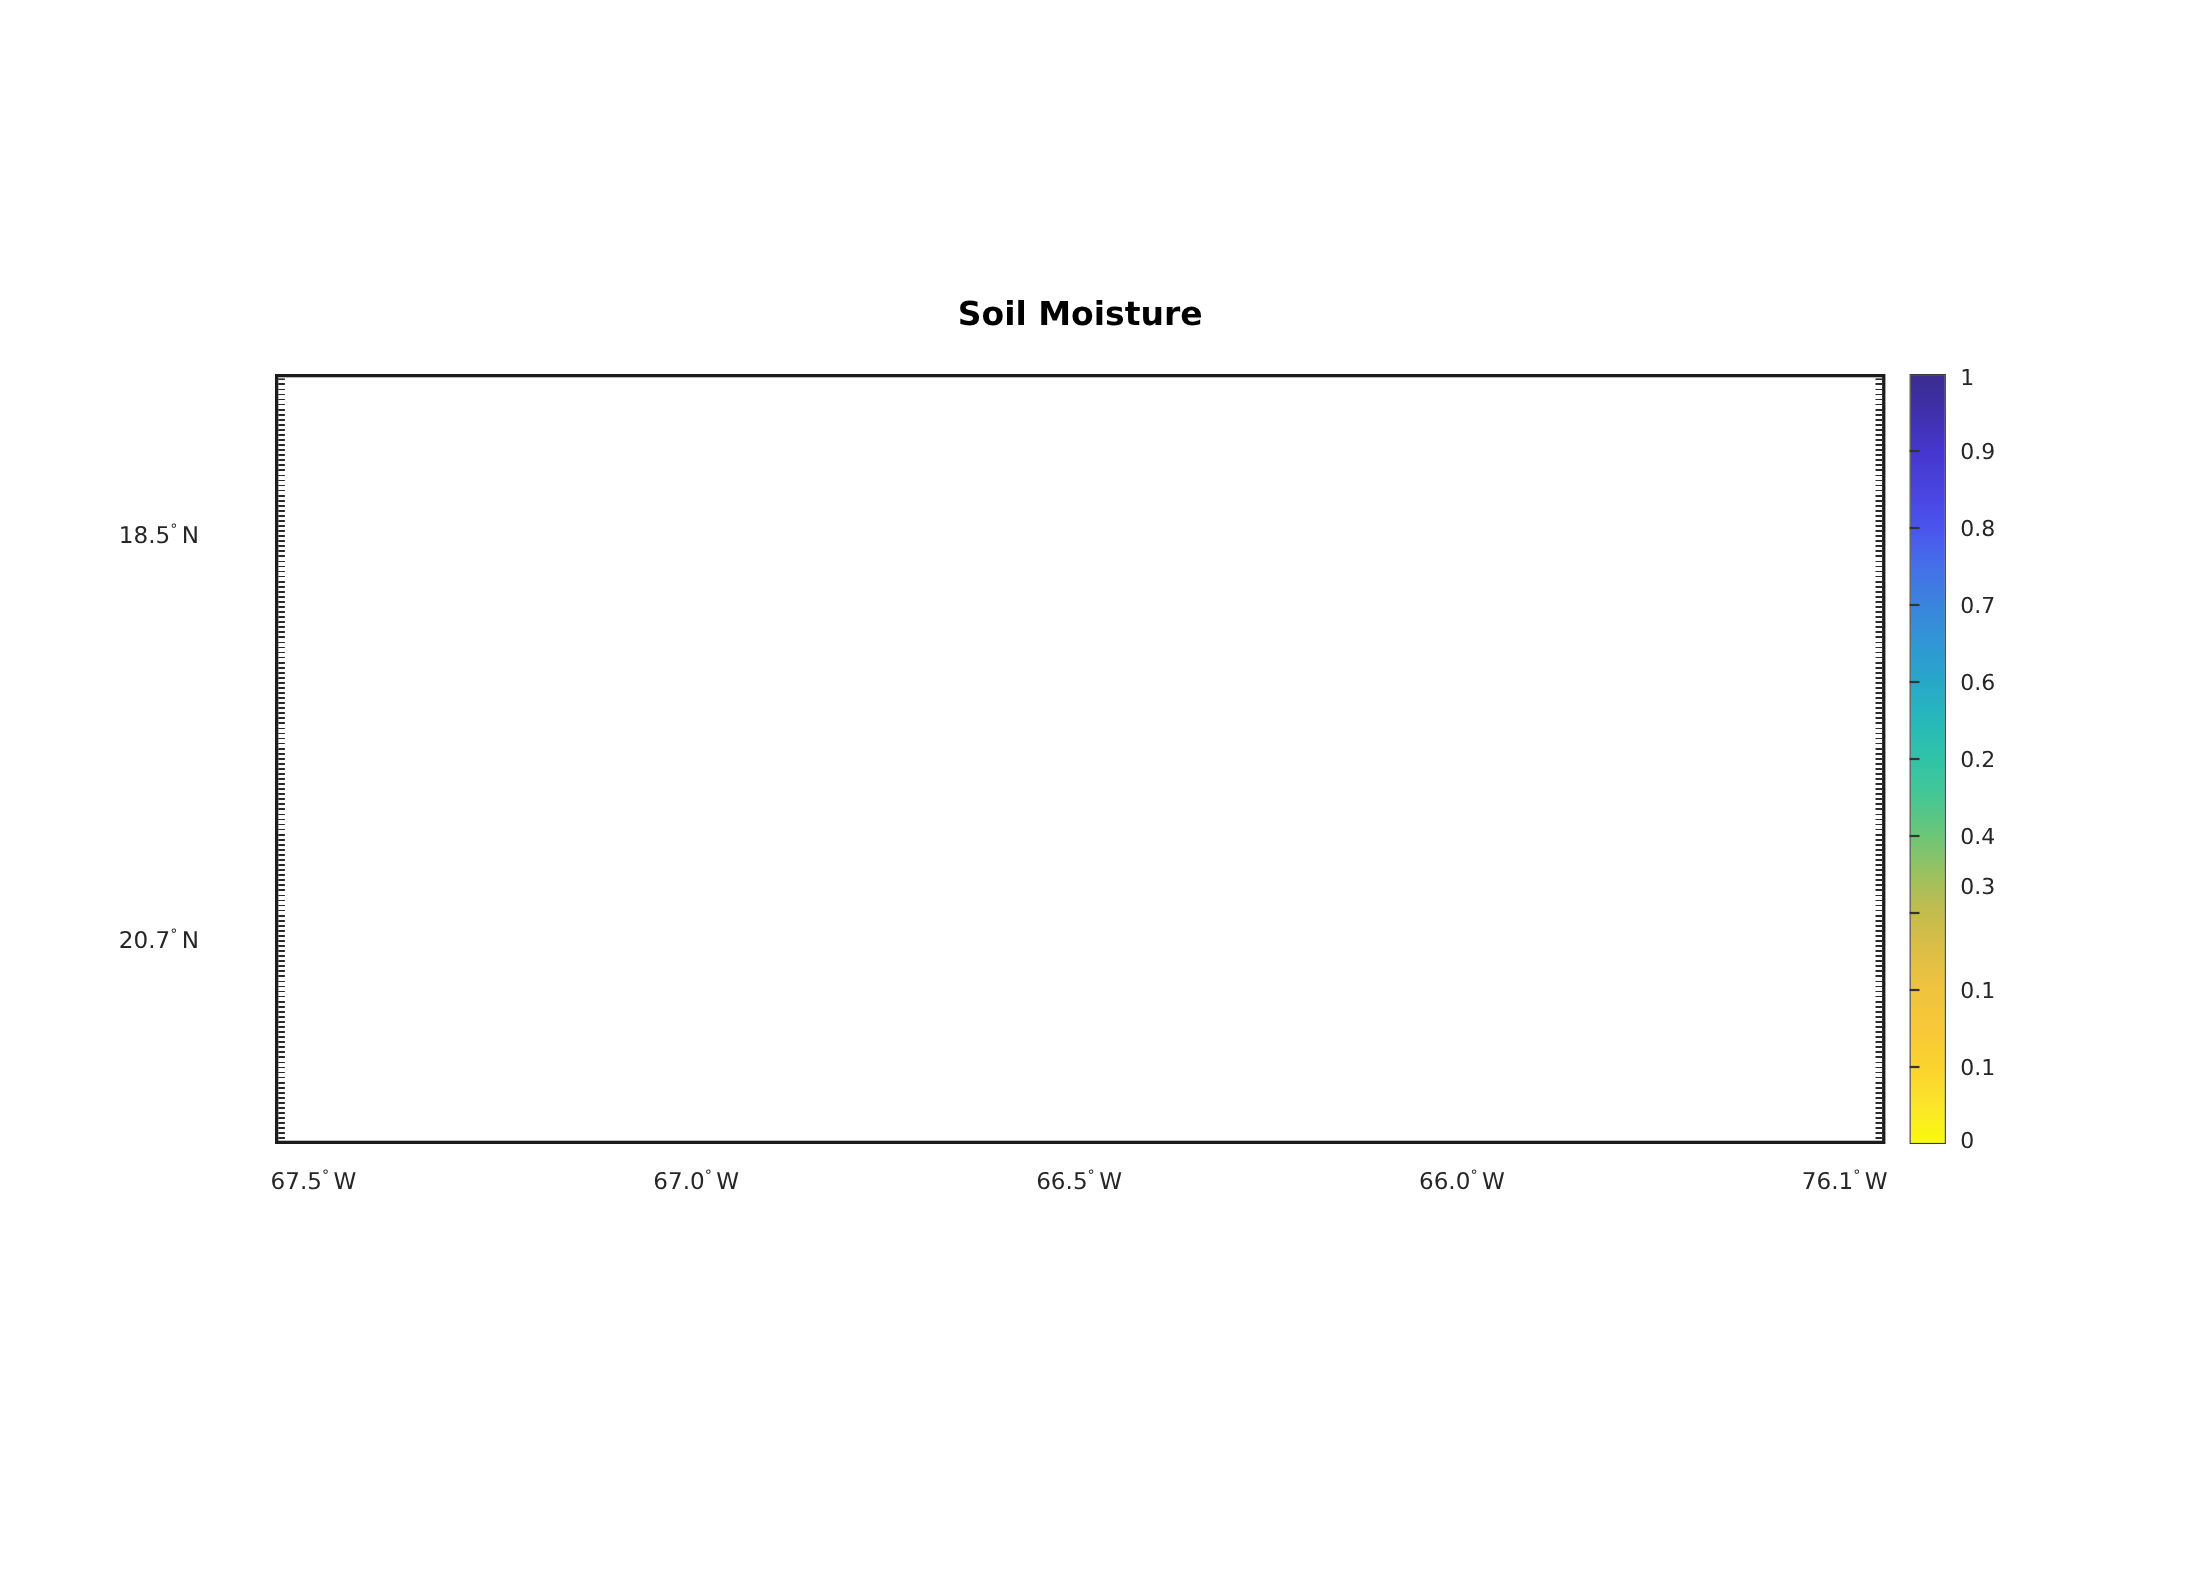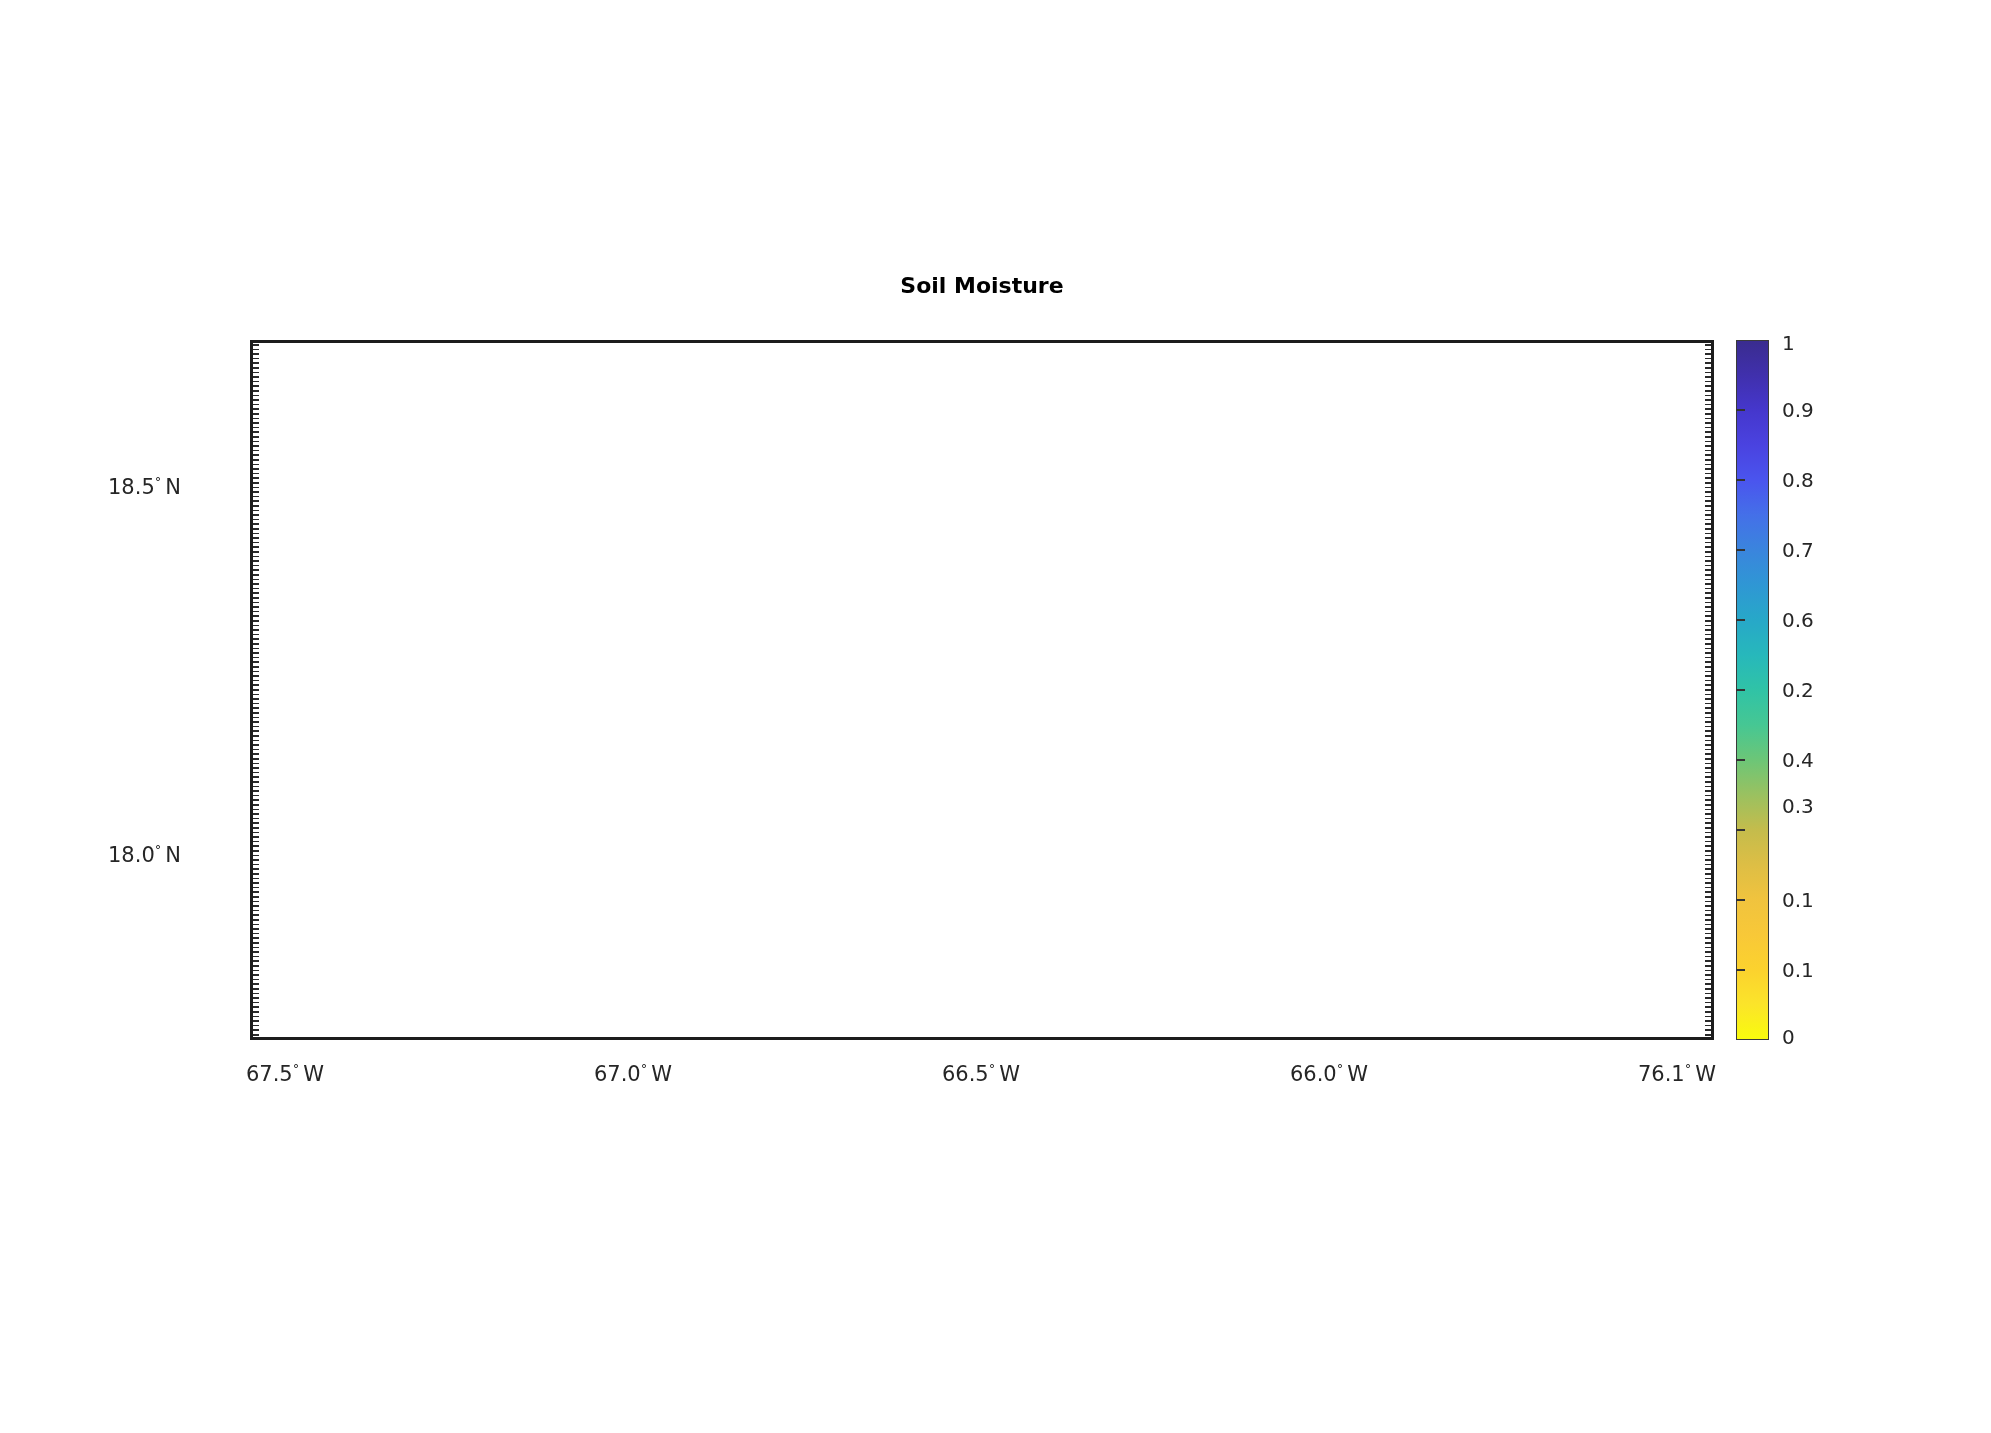--- a/index.html
+++ b/index.html
@@ -1,19 +1,19 @@
 <!DOCTYPE html>
 <html><head>
 <meta charset="utf-8">
 <style>
   html,body{margin:0;padding:0;background:#fff;}
   #canvas{position:relative;width:1991px;height:1433px;background:#fff;overflow:hidden;
           font-family:"DejaVu Sans","Liberation Sans",sans-serif;color:#1a1a1a;}
   .title{position:absolute;left:250px;top:270px;width:1464px;text-align:center;
-         font-size:22px;font-weight:bold;line-height:31px;color:#000;}
+         font-size:30px;font-weight:bold;line-height:31px;color:#000;}
   .plotbox{position:absolute;left:250px;top:340px;width:1464px;height:700px;
            border:3px solid #1c1c1c;box-sizing:border-box;background:#fff;}
   .plot-svg{position:absolute;left:250px;top:340px;width:1464px;height:700px;}
   .minorticks{position:absolute;top:344px;height:692px;width:6px;
       background:repeating-linear-gradient(to bottom,#2a2a2a 0 1.6px,transparent 1.6px 4.6px);}
   .minorticks.left{left:253px;}
   .minorticks.right{left:1705px;}
   .ytick{position:absolute;left:108px;width:130px;text-align:left;font-size:21px;
          transform:translateY(-55%);color:#262626;white-space:nowrap;}
   .xtick{position:absolute;top:1062px;width:140px;margin-left:-70px;text-align:right;
@@ -90,21 +90,21 @@
 
   <div class="plotbox"></div>
 
   <div class="minorticks left"></div>
   <div class="minorticks right"></div>
 
   <div class="ytick" style="top:488px">
     <span>18.5</span><span class="deg">°</span><span class="unit">N</span>
   </div>
   <div class="ytick" style="top:856px">
-    <span>18.0</span><span class="deg">°</span><span class="unit">N</span>
+    <span>20.7</span><span class="deg">°</span><span class="unit">N</span>
   </div>
 
   <div class="xtick" style="left:254px">
     <span>67.5</span><span class="deg">°</span><span class="unit">W</span>
   </div>
   <div class="xtick" style="left:602px">
     <span>67.0</span><span class="deg">°</span><span class="unit">W</span>
   </div>
   <div class="xtick" style="left:950px">
     <span>66.5</span><span class="deg">°</span><span class="unit">W</span>

